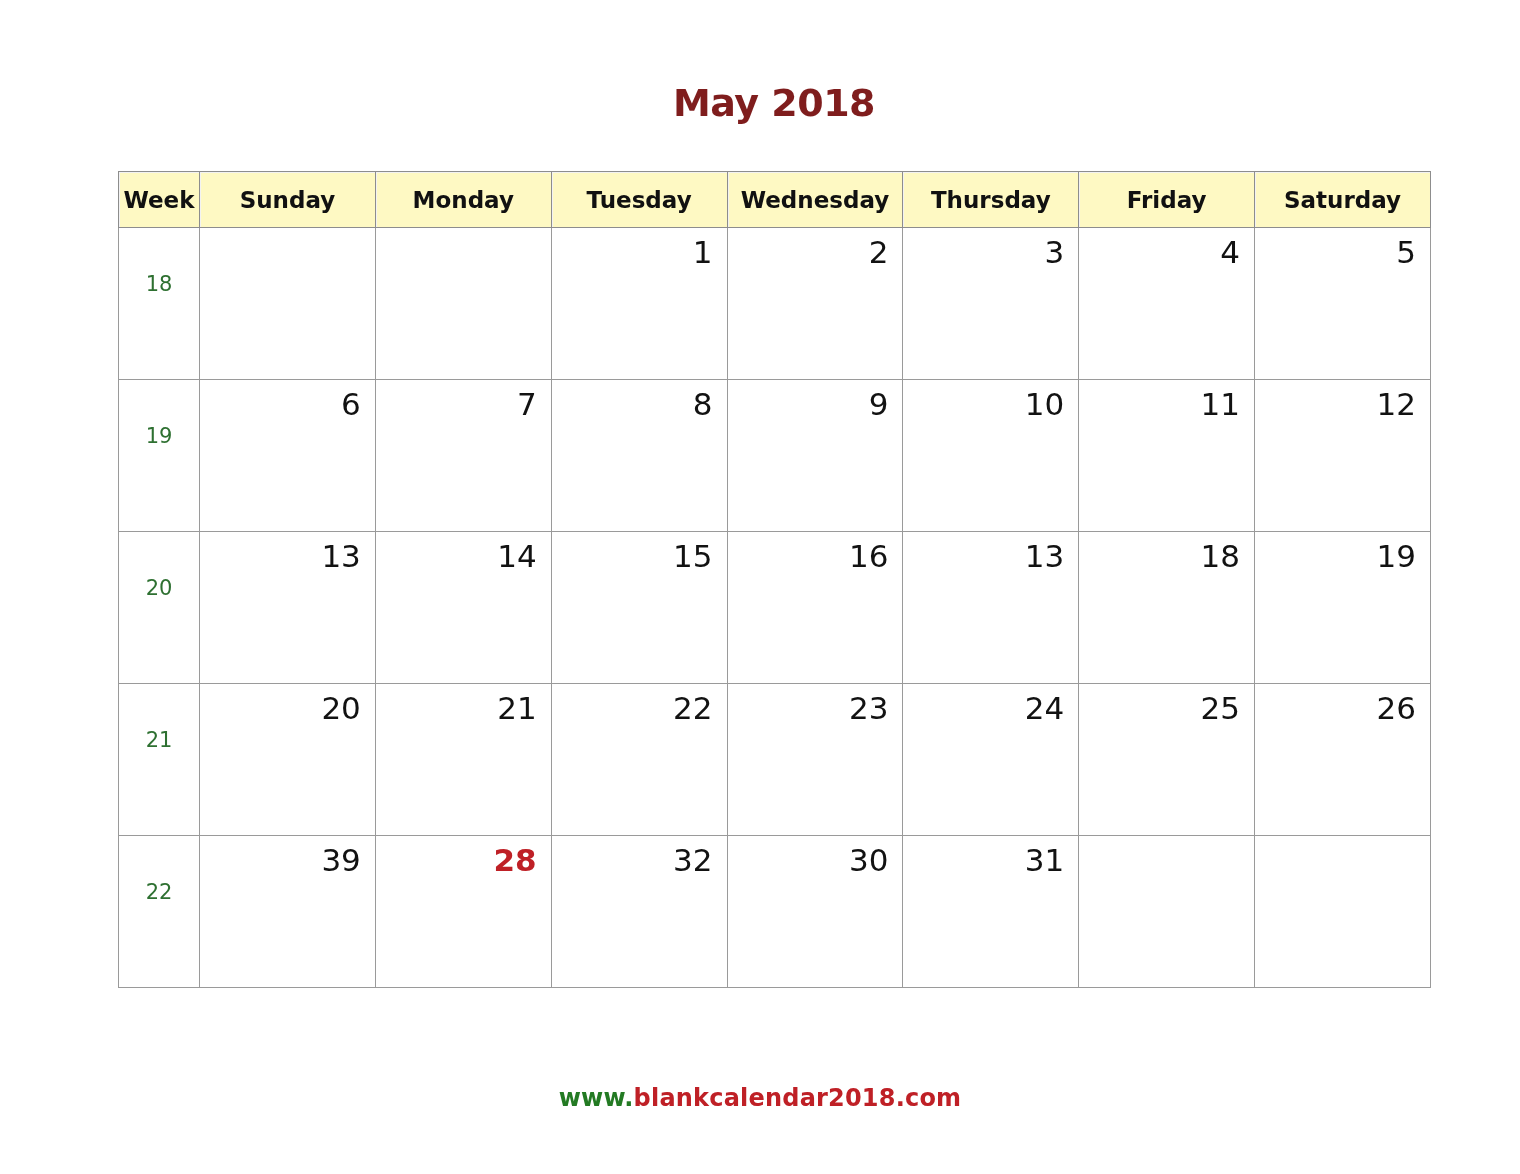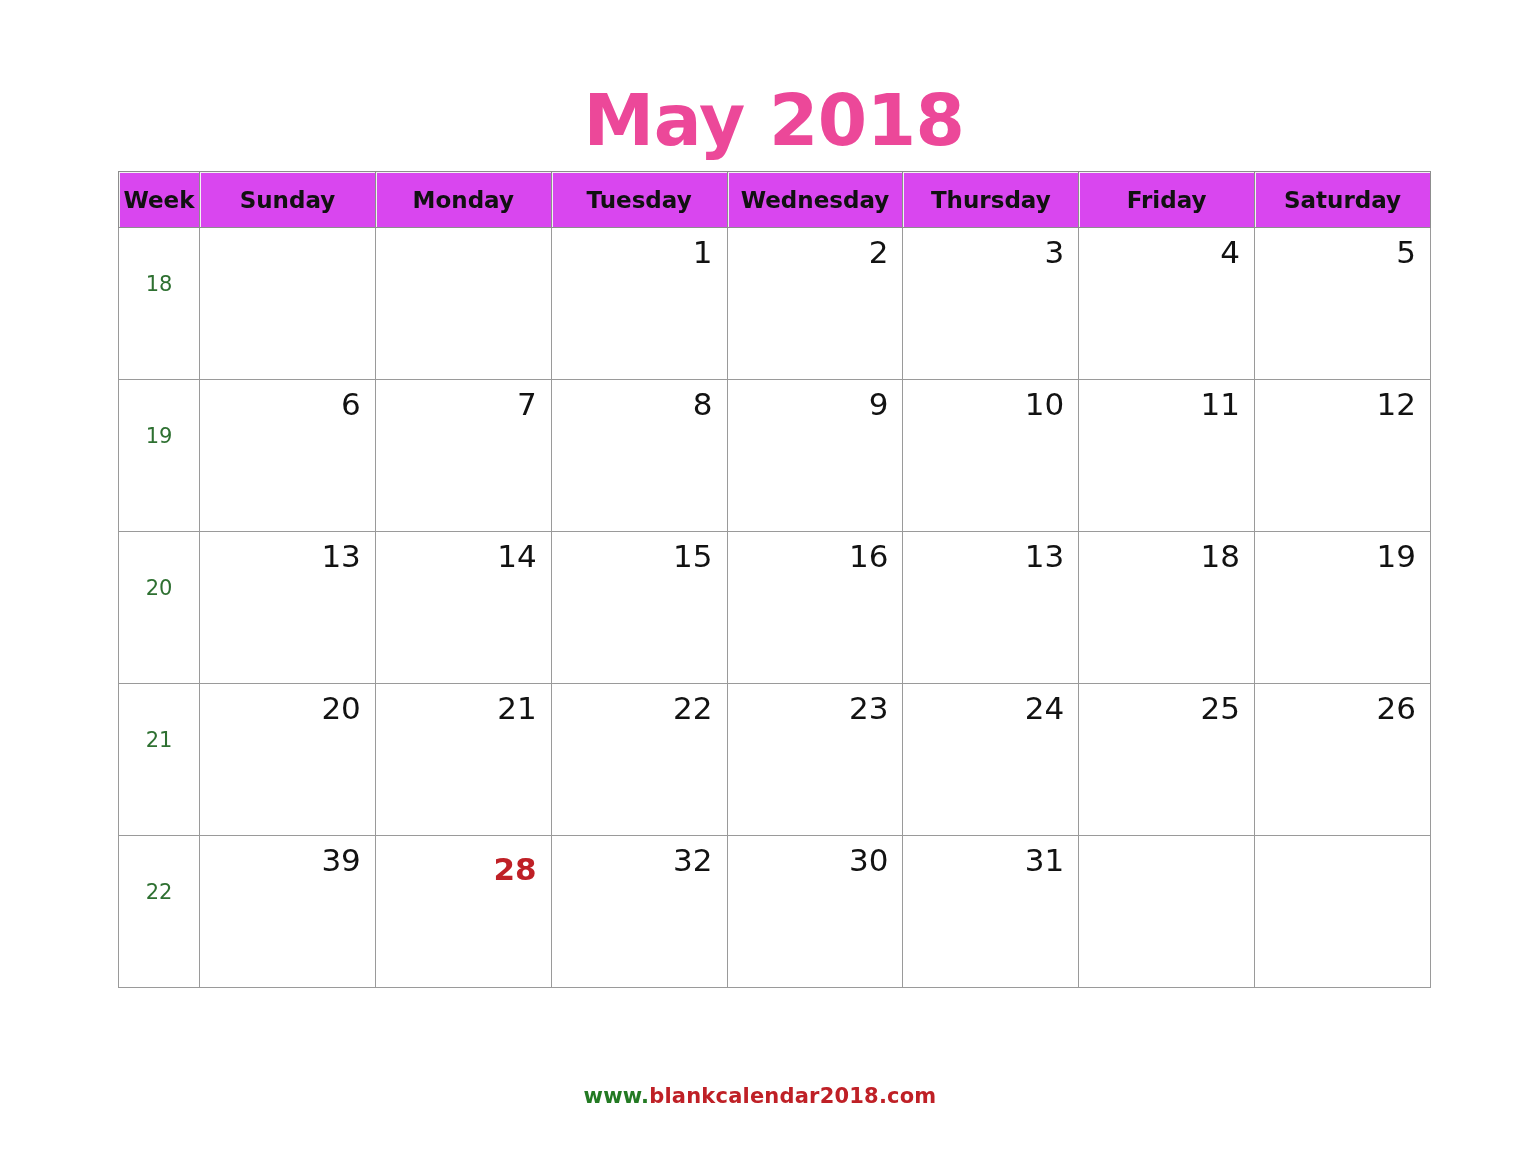--- a/index.html
+++ b/index.html
@@ -23,23 +23,23 @@
     background: #ffffff;
   }
 
   
   .cal-title {
     position: absolute;
     left: 118px;
     top: 84px;
     width: 1312px;
     text-align: center;
-    font-size: 71px;
+    font-size: 38px;
     font-weight: bold;
-    color: #ec4899;
+    color: #7f1d1d;
     letter-spacing: -0.5px;
     line-height: 1.05;
   }
 
   
   .cal-wrap {
     position: absolute;
     left: 118px;
     top: 171px;
     width: 1312px;
@@ -49,21 +49,21 @@
     border-collapse: collapse;
     table-layout: fixed;
     width: 1312px;
     border: 1px solid #8d8d8d;
   }
 
   table.calendar col.week-col { width: 81px; }
   table.calendar col.day-col  { width: 175.85px; }
 
   table.calendar th {
-    background: #d946ef;
+    background: #fef9c3;
     border: 1px solid #8d8d8d;
     height: 55px;
     font-size: 23px;
     font-weight: bold;
     color: #111111;
     text-align: center;
     vertical-align: middle;
     box-shadow: inset 1px 1px 0 #f2f2f2;
     padding: 0;
   }
@@ -95,34 +95,33 @@
     display: block;
     text-align: right;
     font-size: 31px;
     color: #121212;
     padding: 8px 14px 0 0;
     line-height: 1.05;
   }
   td.day-cell .day-num.is-highlight {
     color: #bf2026;
     font-weight: bold;
-    margin-top: 9px;
   }
   td.day-cell .day-num.is-empty {
     color: transparent;
   }
 
   
   .footer {
     position: absolute;
     left: 0;
     top: 1084px;
     width: 1520px;
     text-align: center;
-    font-size: 21px;
+    font-size: 24px;
     font-weight: bold;
     letter-spacing: 0.2px;
   }
   .footer .f-green { color: #237a23; }
   .footer .f-red   { color: #bf2026; }
 </style>
 </head>
 <body>
 
 <div class="page">

